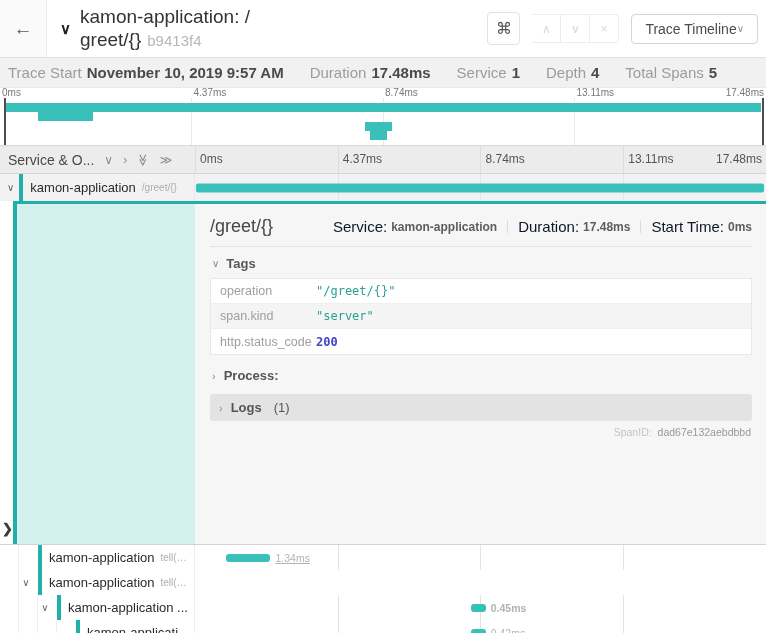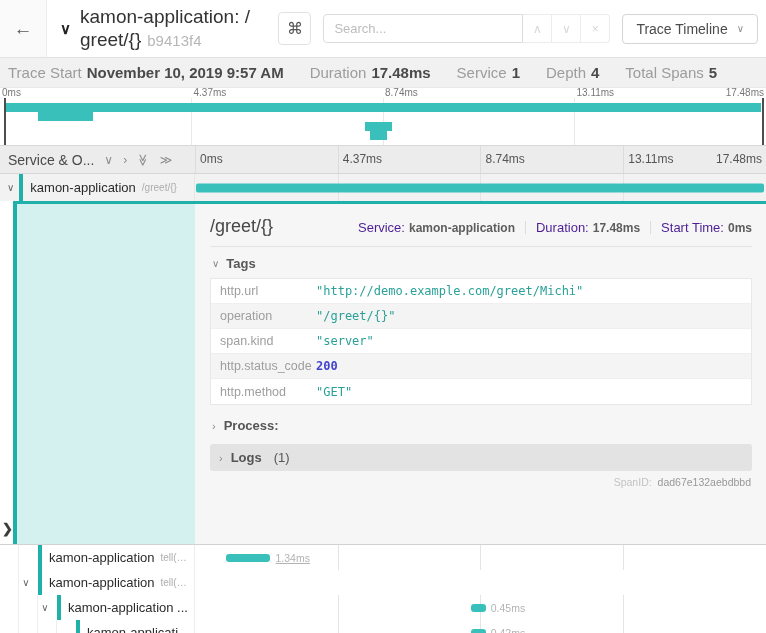--- a/index.html
+++ b/index.html
@@ -21,21 +21,21 @@
   .kbd-btn { width:33px; height:33px; border:1px solid #e2e2e2; border-radius:4px; background:#fff;
     display:flex; align-items:center; justify-content:center; font-size:16px; color:#555; cursor:pointer; }
   .search-group { display:flex; align-items:stretch; height:29px; }
   .search-input { width:200px; border:1px solid #dcdcdc; border-radius:4px 0 0 4px; padding:0 10px;
     font-size:13px; color:#555; outline:none; font-family:"Liberation Sans",sans-serif; }
   .search-input::placeholder { color:#bdbdbd; }
   .nav-btn { width:29px; border:1px solid #ececec; border-left:none; background:#fff; display:flex;
     align-items:center; justify-content:center; font-size:12px; color:#d8d8d8; cursor:pointer; }
   .nav-btn:last-child { border-radius:0 4px 4px 0; }
   .view-btn { height:30px; border:1px solid #d4d4d4; border-radius:4px; background:#fff; padding:0 13px;
-    font-size:14px; color:#4c4c4c; display:flex; align-items:center; gap:9px; cursor:pointer; }
+    font-size:14px; color:#4c4c4c; display:flex; align-items:center; cursor:pointer; }
   .view-caret { font-size:10px; color:#8f8f8f; }
 
   
   .summary-bar { height:30px; background:#f1f1f1; border-bottom:1px solid #e9e9e9; display:flex;
     align-items:center; padding-left:8px; gap:26px; flex:0 0 auto; }
   .sum-item { font-size:15px; color:#9c9c9c; white-space:nowrap; }
   .sum-item b { color:#4a4a4a; margin-left:5px; font-weight:bold; }
 
   
   .mini-ticks { height:10px; position:relative; font-size:10px; color:#777; flex:0 0 auto; }
@@ -79,21 +79,21 @@
 
   
   .detail-zone { height:341px; display:flex; position:relative; border-bottom:1px solid #d2d2d2; flex:0 0 auto; }
   .left-strip { width:13px; background:#fff; flex:0 0 auto; }
   .detail-chevron { position:absolute; left:2px; bottom:8px; font-size:13px; font-weight:bold; color:#3c3c3c; cursor:pointer; }
   .cyan-col { width:178px; background:var(--cyan); flex:0 0 auto; cursor:pointer; }
   .detail-panel { flex:1; background:#f6f6f6; padding:12px 14px 0 15px; overflow:hidden; }
   .dp-head { display:flex; align-items:baseline; justify-content:space-between; padding-bottom:9px; border-bottom:1px solid #e3e3e3; }
   .dp-op { font-size:18px; color:#474747; }
   .dp-meta { display:flex; align-items:center; }
-  .meta-label { font-size:13px; color:#4c1d95; }
+  .meta-label { font-size:15px; color:#0f172a; }
   .meta-val { font-size:12px; color:#5d5d5d; font-weight:bold; margin-left:4px; }
   .meta-sep { width:1px; height:13px; background:#dcdcdc; margin:0 10px; }
   .tags-head { display:flex; align-items:center; gap:7px; padding:9px 0 7px 2px; cursor:pointer; }
   .tags-chevron { font-size:10px; color:#8a8a8a; }
   .tags-title { font-size:13px; font-weight:bold; color:#585858; }
   .tags-table { border:1px solid #e8e8e8; background:#fff; }
   .tag-row { display:flex; align-items:center; min-height:25px; border-bottom:1px solid #efefef; background:#fff; }
   .tag-row:nth-child(even) { background:#f4f4f4; }
   .tag-row:last-child { border-bottom:none; }
   .tag-key { width:105px; flex:0 0 auto; font-size:12.5px; color:#9e9e9e; padding-left:9px; }
@@ -134,21 +134,20 @@
       <div class="titles">
         <div class="title-l1">kamon-application: /</div>
         <div class="title-l2"><span>greet/{}</span><span class="trace-id">b9413f4</span></div>
       </div>
     </div>
     <div class="top-right">
       <button class="kbd-btn">
           <span>⌘</span>
         </button>
       <div class="search-group">
-        <input class="search-input" type="text" placeholder="Search..." style="">
         <div class="nav-btn">
             <span>∧</span>
           </div>
         <div class="nav-btn">
             <span>∨</span>
           </div>
         <div class="nav-btn">
             <span>×</span>
           </div>
       </div>
@@ -233,39 +232,31 @@
           <span class="meta-label">Start Time:</span>
           <span class="meta-val">0ms</span>
         </div>
       </div>
       <div class="tags-head">
         <span class="tags-chevron">∨</span>
         <span class="tags-title">Tags</span>
       </div>
       <div class="tags-table">
         <div class="tag-row">
-          <span class="tag-key">http.url</span>
-          <span class="tag-val v-string">"http://demo.example.com/greet/Michi"</span>
-        </div>
-        <div class="tag-row">
           <span class="tag-key">operation</span>
           <span class="tag-val v-string">"/greet/{}"</span>
         </div>
         <div class="tag-row">
           <span class="tag-key">span.kind</span>
           <span class="tag-val v-string">"server"</span>
         </div>
         <div class="tag-row">
           <span class="tag-key">http.status_code</span>
           <span class="tag-val v-number">200</span>
         </div>
-        <div class="tag-row">
-          <span class="tag-key">http.method</span>
-          <span class="tag-val v-string">"GET"</span>
-        </div>
       </div>
       <div class="proc-row">
         <span class="sec-chevron">›</span>
         <span class="sec-label">Process:</span>
       </div>
       <div class="logs-row">
         <span class="sec-chevron">›</span>
         <span class="sec-label">Logs</span>
         <span class="sec-count">(1)</span>
       </div>
@@ -312,21 +303,21 @@
         <div class="ind"></div>
         <div class="slot">
             <span class="row-chevron">∨</span>
           </div>
         <div class="accent"></div>
         <span class="svc-name">kamon-application ...</span>
         <span class="op-name"></span>
       </div>
       <div class="timeline-cell">
         <div class="span-bar" style="left: 48.3%; width: 15px;"></div>
-        <span class="dur-label" style="left: 51.8%;">0.45ms</span>
+        <span class="dur-label" style="left: 51.8%; font-weight: bold;">0.45ms</span>
       </div>
     </div>
 
     <div class="child-row">
       <div class="child-name">
         <div class="ind"></div>
         <div class="ind"></div>
         <div class="ind"></div>
         <div class="slot">
             <span class="row-chevron"></span>

